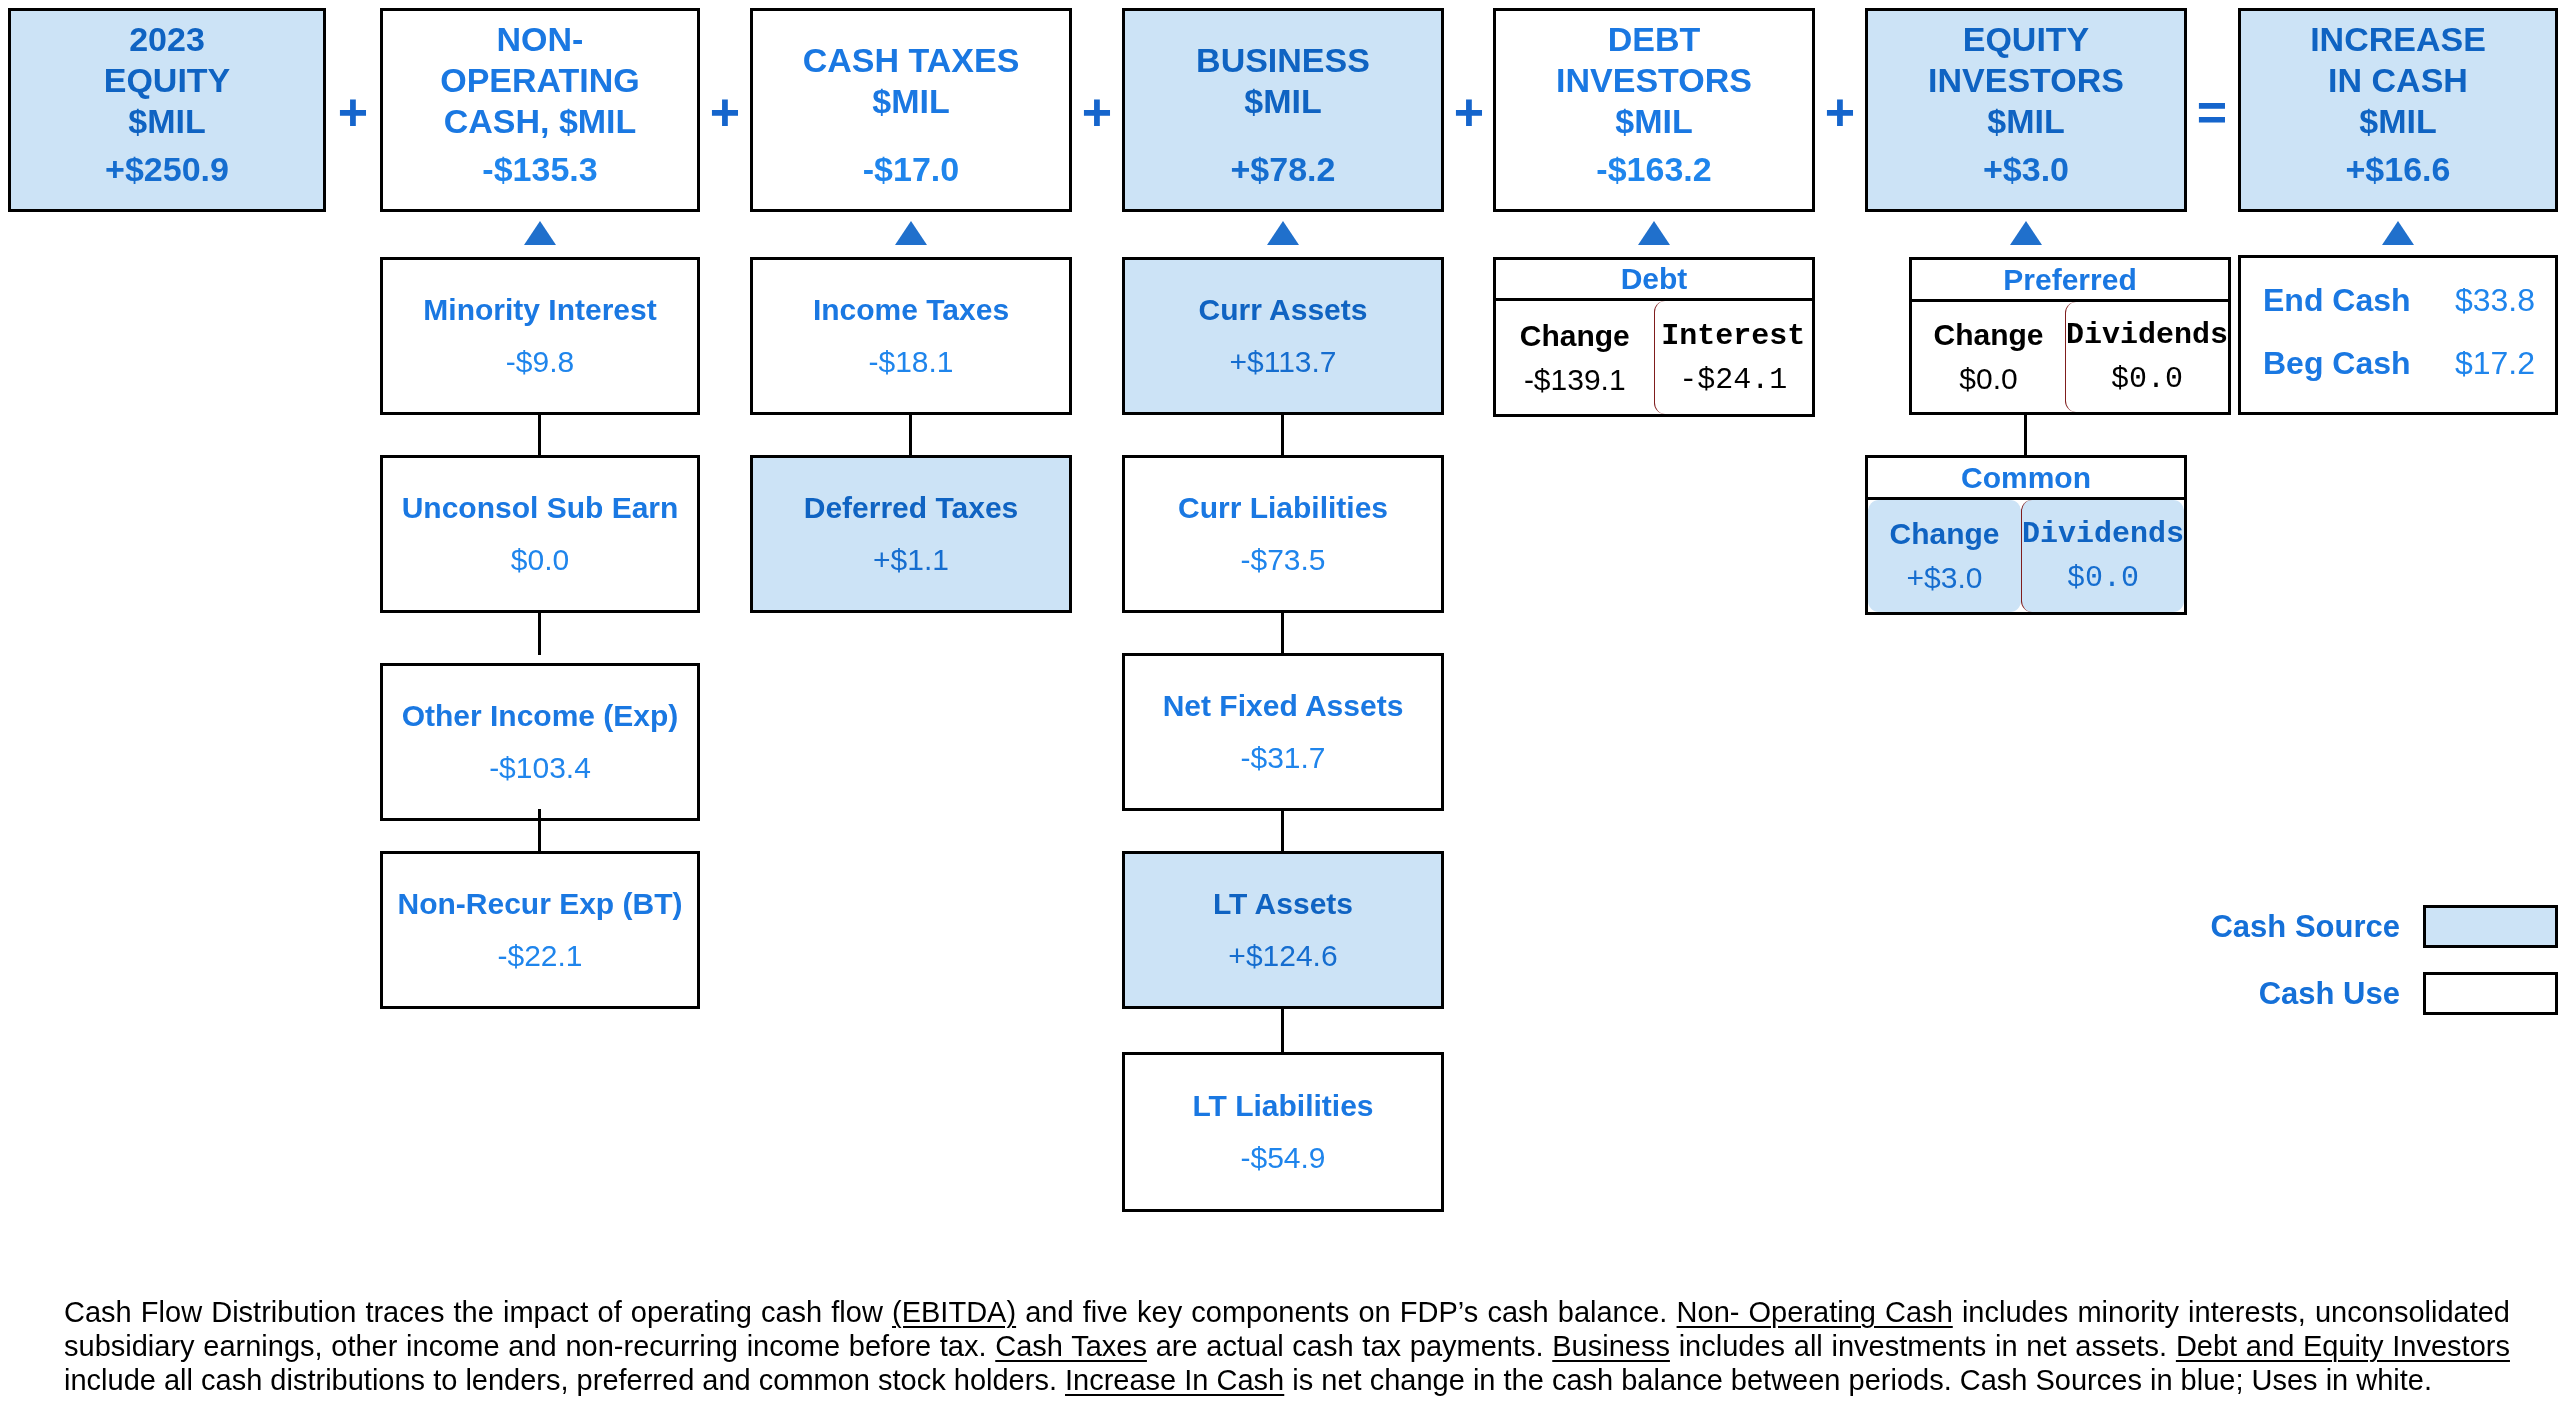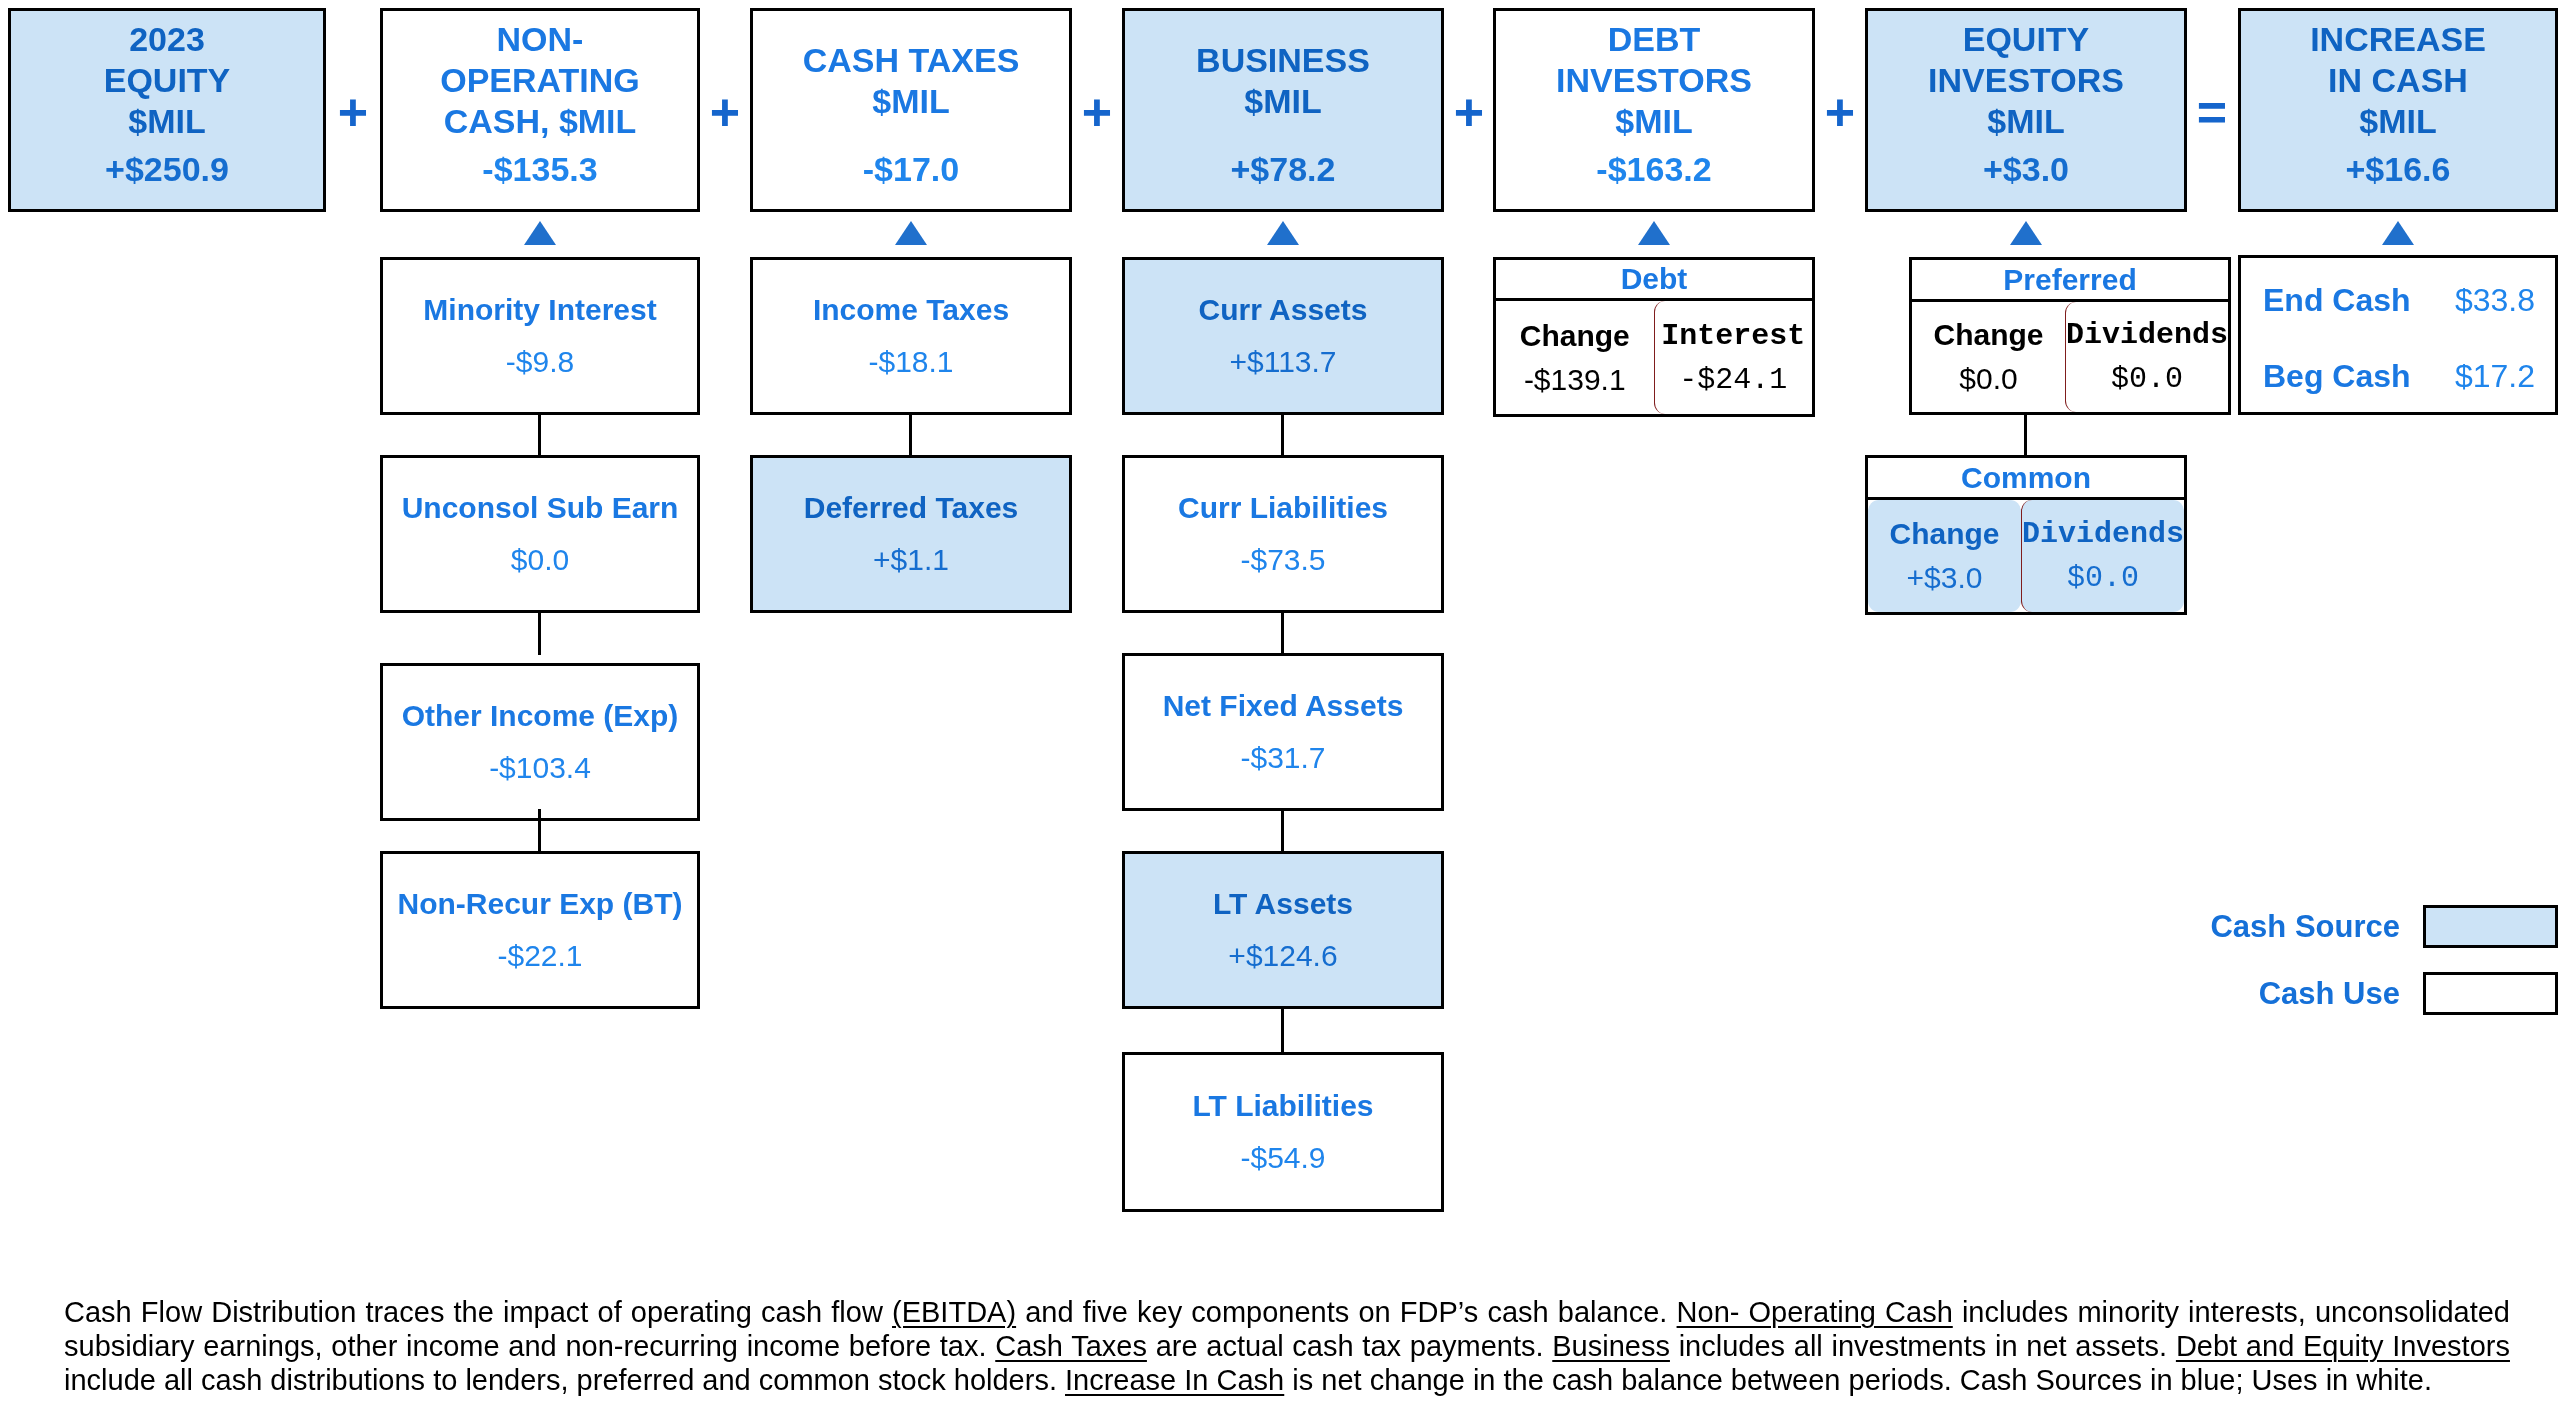--- a/index.html
+++ b/index.html
@@ -28,21 +28,21 @@
   .mini-header{border:3px solid #000;box-sizing:border-box;display:flex;align-items:center;
                justify-content:center;font-weight:bold;font-size:30px;background:#fff;}
   .mini-cells{display:flex;border:3px solid #000;border-top:none;box-sizing:border-box;}
   .mini-cell{flex:1;display:flex;flex-direction:column;justify-content:center;align-items:center;
              gap:10px;text-align:center;background:#fff;border-radius:11px;}
   .mini-cell.fill-blue{background:#cce3f6;}
   .mini-cell + .mini-cell{border-left:1px solid #7f1d1d;font-family:Liberation Mono, monospace;}
   .mini-cell .label{font-weight:bold;font-size:30px;}
   .mini-cell .value{font-size:30px;}
   .cash-box{display:flex;flex-direction:column;justify-content:center;gap:26px;padding:0 20px 6px 22px;}
-  .cash-row{display:flex;justify-content:space-between;align-items:baseline;margin-top:13px;}
+  .cash-row{display:flex;justify-content:space-between;align-items:baseline;}
   .cash-row .lbl{font-weight:bold;font-size:32px;}
   .cash-row .val{font-size:32px;}
   .legend-label{position:absolute;width:300px;text-align:right;font-weight:bold;font-size:31px;
                 line-height:43px;color:#1570d8;}
   .legend-swatch{position:absolute;width:135px;height:43px;border:3px solid #000;box-sizing:border-box;}
   .footer{position:absolute;left:64px;top:1266px;width:2446px;font-size:29px;line-height:34px;
           color:#000;text-align:justify;}
   .footer .u{text-decoration:underline;text-decoration-thickness:2px;text-underline-offset:4px;}
 </style>
 </head>

